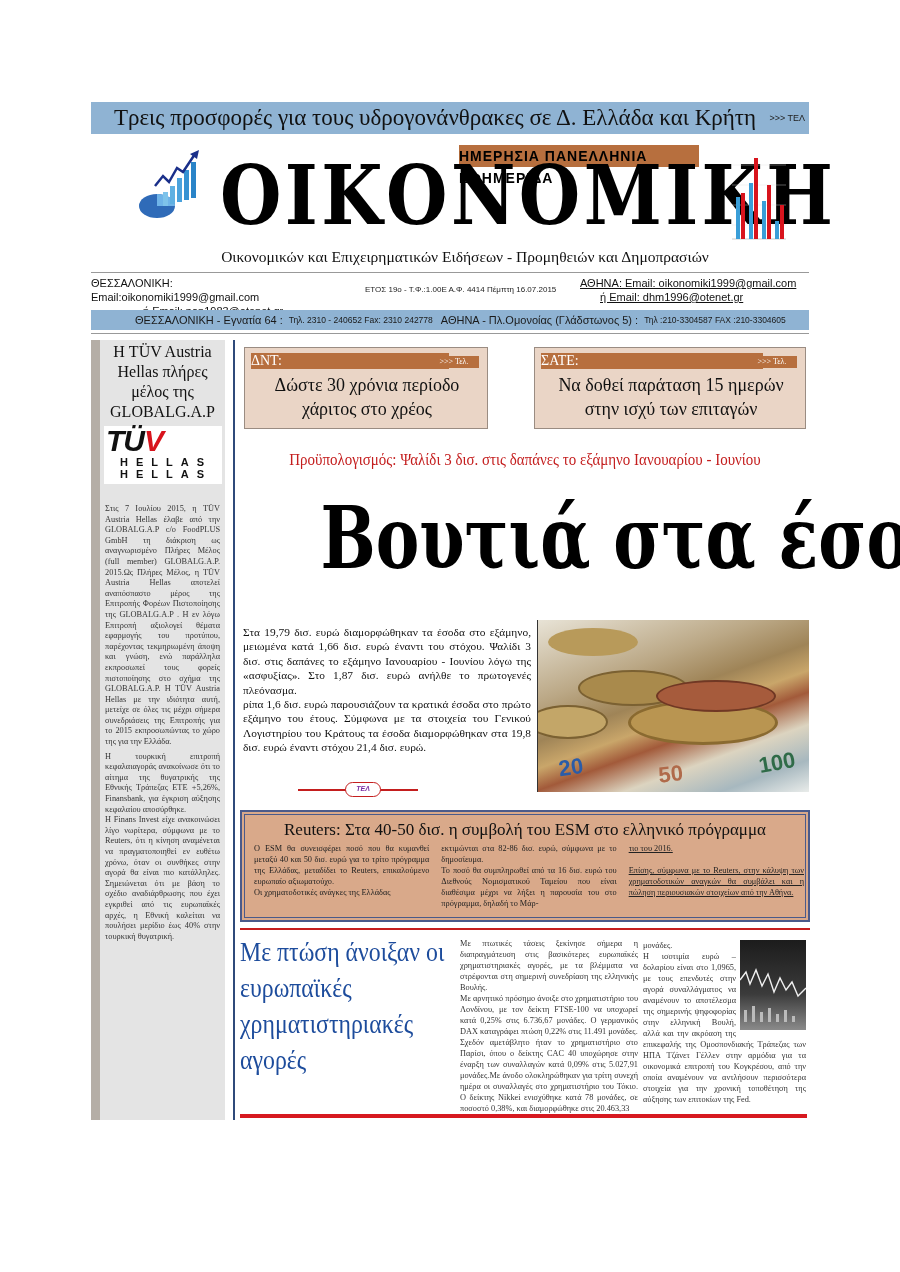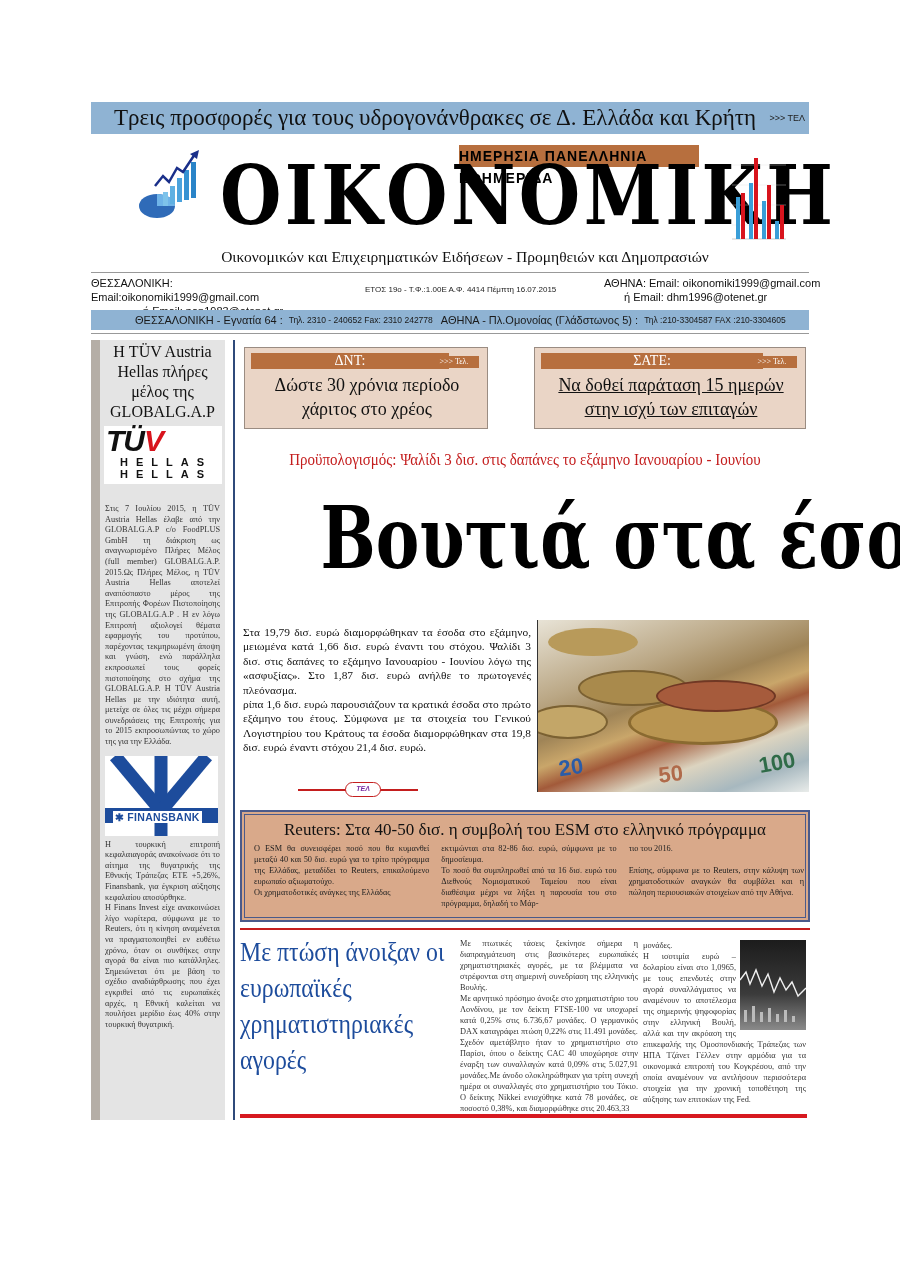--- a/index.html
+++ b/index.html
@@ -19,21 +19,21 @@
   .masthead-title { left: 220px; top: 140px; width: 490px; height: 110px; font-family: "DejaVu Serif", serif; font-weight: 900; font-size: 82px; letter-spacing: 4px; line-height: 110px; color: #000; text-align: center; transform: scaleX(0.86); transform-origin: left center; white-space: nowrap; }
   .masthead-sub { left: 200px; top: 248px; width: 530px; text-align: center; font-size: 15.5px; font-family: "Liberation Serif", serif; color: #111; }
   .chart-deco { left: 728px; top: 155px; width: 60px; height: 90px; }
 
   .rule { left: 91px; width: 718px; height: 1px; background: #999; }
 
   
   .contact-left { left: 91px; top: 276px; width: 250px; font-family: "Liberation Sans", sans-serif; font-size: 11px; line-height: 14px; }
   .contact-left .l2 { padding-left: 52px; }
   .contact-mid { left: 365px; top: 285px; font-family: "Liberation Sans", sans-serif; font-size: 8px; color: #222; }
-  .contact-right { left: 604px; top: 276px; width: 230px; font-family: "Liberation Sans", sans-serif; font-size: 11px; line-height: 14px; text-align: left; }
+  .contact-right { left: 580px; top: 276px; width: 230px; font-family: "Liberation Sans", sans-serif; font-size: 11px; line-height: 14px; text-align: left; text-decoration: underline; }
   .contact-right .l2 { padding-left: 20px; }
 
   .address-bar { left: 91px; top: 310px; width: 718px; height: 20px; background: #8fb3d3; font-family: "Liberation Sans", sans-serif; font-size: 11px; display: flex; align-items: center; padding-left: 44px; white-space: nowrap; color: #1a1a1a; }
   .address-bar .small { font-size: 8.5px; margin: 0 8px 0 6px; }
 
   
   .sidebar { left: 100px; top: 340px; width: 125px; height: 780px; background: #e4e4e4; }
   .sidebar-shadow { left: 91px; top: 340px; width: 9px; height: 780px; background: #b5aea6; }
   .side-title { font-size: 16px; text-align: center; line-height: 20px; padding-top: 2px; color: #111; }
   .tuv-logo { margin: 4px 0 16px 4px; width: 118px; height: 58px; background: #fff; position: relative; }
@@ -42,21 +42,21 @@
   .tuv-logo .ah { font-family: "Liberation Sans", sans-serif; font-weight: bold; font-size: 11px; letter-spacing: 8px; line-height: 12px; text-align: center; padding-left: 6px; }
   .side-text { font-size: 8.3px; line-height: 10.6px; text-align: justify; padding: 4px 5px 0 5px; color: #333; }
   .side-title2 { font-size: 13.5px; font-weight: bold; text-align: center; line-height: 19px; margin-top: 6px; color: #111; }
   .fin-logo { margin: 8px 0 0 5px; width: 113px; height: 80px; background: #fff; position: relative; overflow: hidden; }
   .fin-logo .txt { position: absolute; left: 8px; top: 55px; font-family: "Liberation Sans", sans-serif; font-weight: bold; font-size: 10.5px; color: #1d4c9c; letter-spacing: 0.3px; background: #fff; padding: 0 2px; }
 
   .vsep { left: 233px; top: 340px; width: 2px; height: 780px; background: #2f4a7a; }
 
   
   .box { top: 347px; width: 244px; height: 82px; background: #ead5c6; border: 1px solid #9a8c82; }
-  .box .label { position: absolute; left: 6px; top: 5px; width: 198px; height: 16px; background: #b76f3e; color: #fff; text-align: center; font-size: 14px; line-height: 16px; }
+  .box .label { position: absolute; left: 6px; top: 5px; width: 198px; height: 16px; background: #b76f3e; color: #fff; text-align: left; font-size: 14px; line-height: 16px; }
   .box .more { position: absolute; right: 8px; top: 8px; width: 50px; height: 12px; background: #b76f3e; color: #fff; font-size: 8px; line-height: 12px; text-align: center; }
   .box .text { position: absolute; left: 4px; top: 25px; width: 236px; text-align: center; font-size: 18px; line-height: 24px; color: #111; }
 
   .subhead { left: 240px; top: 450px; width: 570px; text-align: center; font-size: 17px; color: #c41e1e; font-family: "Liberation Serif", serif; transform: scaleX(0.88); }
 
   .main-head { left: 255px; top: 480px; width: 545px; text-align: center; font-family: "DejaVu Serif", serif; font-size: 86px; font-weight: bold; line-height: 115px; transform: scaleX(0.76); transform-origin: center; white-space: nowrap; color: #000; }
 
   .article-text { left: 243px; top: 625px; width: 288px; font-size: 11.4px; line-height: 14.4px; text-align: justify; color: #111; }
   .photo-coins { left: 537px; top: 620px; width: 272px; height: 172px; background: linear-gradient(160deg,#e8e3d6 0%,#bba886 30%,#9f8457 45%,#c9a66a 55%,#a25a3a 63%,#dcd4c0 75%,#a7b8bf 88%,#e9ecea 100%); border-left: 1px solid #333; position: relative; overflow: hidden; }
   .coin { position: absolute; border-radius: 50%; }
@@ -142,45 +142,34 @@
 
 <div class="abs sidebar-shadow"></div>
 <div class="abs sidebar">
   <div class="side-title">Η TÜV Austria Hellas πλήρες μέλος της GLOBALG.A.P</div>
   <div class="tuv-logo">
     <div class="tuv"><span>TÜ</span><span class="v">V</span></div>
     <div class="ah">HELLAS</div>
     <div class="ah">HELLAS</div>
   </div>
   <div class="side-text">Στις 7 Ιουλίου 2015, η TÜV Austria Hellas έλαβε από την GLOBALG.A.P c/o FoodPLUS GmbH τη διάκριση ως αναγνωρισμένο Πλήρες Μέλος (full member) GLOBALG.A.P. 2015.Ως Πλήρες Μέλος, η TÜV Austria Hellas αποτελεί αναπόσπαστο μέρος της Επιτροπής Φορέων Πιστοποίησης της GLOBALG.A.P . Η εν λόγω Επιτροπή αξιολογεί θέματα εφαρμογής του προτύπου, παρέχοντας τεκμηριωμένη άποψη και γνώση, ενώ παράλληλα εκπροσωπεί τους φορείς πιστοποίησης στο σχήμα της GLOBALG.A.P. Η TÜV Austria Hellas με την ιδιότητα αυτή, μετείχε σε όλες τις μέχρι σήμερα συνεδριάσεις της Επιτροπής για το 2015 εκπροσωπώντας το χώρο της για την Ελλάδα.</div>
-  <div class="fin-logo">
-    <svg width="113" height="80" viewBox="0 0 113 80">
-      <g stroke="#1d4c9c" stroke-width="13" stroke-linecap="butt">
-        <line x1="56" y1="0" x2="56" y2="80"></line>
-        <line x1="10" y1="0" x2="56" y2="55"></line>
-        <line x1="102" y1="0" x2="56" y2="55"></line>
-      </g>
-      <rect x="0" y="52" width="113" height="15" fill="#1d4c9c"></rect>
-    </svg>
-    <div class="txt">✱ FINANSBANK</div>
-  </div>
   <div class="side-text">Η τουρκική επιτροπή κεφαλαιαγοράς ανακοίνωσε ότι το αίτημα της θυγατρικής της Εθνικής Τράπεζας ΕΤΕ +5,26%, Finansbank, για έγκριση αύξησης κεφαλαίου αποσύρθηκε.</div>
   <div class="side-text" style="padding-top:0;">Η Finans Invest είχε ανακοινώσει λίγο νωρίτερα, σύμφωνα με το Reuters, ότι η κίνηση αναμένεται να πραγματοποιηθεί εν ευθέτω χρόνω, όταν οι συνθήκες στην αγορά θα είναι πιο κατάλληλες. Σημειώνεται ότι με βάση το σχέδιο αναδιάρθρωσης που έχει εγκριθεί από τις ευρωπαϊκές αρχές, η Εθνική καλείται να πουλήσει μερίδιο έως 40% στην τουρκική θυγατρική.</div>
 </div>
 <div class="abs vsep"></div>
 
 <div class="abs box" style="left:244px;">
   <div class="label">ΔΝΤ:</div>
   <div class="more">&gt;&gt;&gt; Τελ.</div>
   <div class="text">Δώστε 30 χρόνια περίοδο χάριτος στο χρέος</div>
 </div>
 <div class="abs box" style="left:534px; width:272px;">
   <div class="label" style="width:222px;">ΣΑΤΕ:</div>
   <div class="more">&gt;&gt;&gt; Τελ.</div>
-  <div class="text" style="width:264px;text-decoration:underline;">Να δοθεί παράταση 15 ημερών στην ισχύ των επιταγών</div>
+  <div class="text" style="width:264px;">Να δοθεί παράταση 15 ημερών στην ισχύ των επιταγών</div>
 </div>
 
 <div class="abs subhead">Προϋπολογισμός: Ψαλίδι 3 δισ. στις δαπάνες το εξάμηνο Ιανουαρίου - Ιουνίου</div>
 <div class="abs main-head">Βουτιά στα έσοδα</div>
 
 <div class="abs article-text">
   <p>Στα 19,79 δισ. ευρώ διαμορφώθηκαν τα έσοδα στο εξάμηνο, μειωμένα κατά 1,66 δισ. ευρώ έναντι του στόχου. Ψαλίδι 3 δισ. στις δαπάνες το εξάμηνο Ιανουαρίου - Ιουνίου λόγω της «ασφυξίας». Στο 1,87 δισ. ευρώ ανήλθε το πρωτογενές πλεόνασμα.</p>
   <p>ρίπα 1,6 δισ. ευρώ παρουσιάζουν τα κρατικά έσοδα στο πρώτο εξάμηνο του έτους. Σύμφωνα με τα στοιχεία του Γενικού Λογιστηρίου του Κράτους τα έσοδα διαμορφώθηκαν στα 19,8 δισ. ευρώ έναντι στόχου 21,4 δισ. ευρώ.</p>
 </div>
 <div class="abs photo-coins">
@@ -197,21 +186,21 @@
 <div class="abs tel-line"></div>
 <div class="abs tel-badge">ΤΕΛ</div>
 
 <div class="abs reuters">
   <div class="title">Reuters: Στα 40-50 δισ. η συμβολή του ESM στο ελληνικό πρόγραμμα</div>
   <div class="cols">
     <div class="col" style="white-space:pre-line;">Ο ESM θα συνεισφέρει ποσό που θα κυμανθεί μεταξύ 40 και 50 δισ. ευρώ για το τρίτο πρόγραμμα της Ελλάδας, μεταδίδει το Reuters, επικαλούμενο ευρωπαίο αξιωματούχο.
 Οι χρηματοδοτικές ανάγκες της Ελλάδας</div>
     <div class="col" style="white-space:pre-line;">εκτιμώνται στα 82-86 δισ. ευρώ, σύμφωνα με το δημοσίευμα.
 Το ποσό θα συμπληρωθεί από τα 16 δισ. ευρώ του Διεθνούς Νομισματικού Ταμείου που είναι διαθέσιμα μέχρι να λήξει η παρουσία του στο πρόγραμμα, δηλαδή το Μάρ-</div>
-    <div class="col" style="white-space:pre-line;">τιο του 2016.
+    <div class="col" style="white-space:pre-line;text-decoration:underline;">τιο του 2016.
 
 Επίσης, σύμφωνα με το Reuters, στην κάλυψη των χρηματοδοτικών αναγκών θα συμβάλει και η πώληση περιουσιακών στοιχείων από την Αθήνα.</div>
   </div>
 </div>
 
 <div class="abs bottom-rule-top"></div>
 <div class="abs bottom-head">Με πτώση άνοιξαν οι ευρωπαϊκές χρηματιστηριακές αγορές</div>
 <div class="abs bottom-col1" style="white-space:pre-line;">Με πτωτικές τάσεις ξεκίνησε σήμερα η διαπραγμάτευση στις βασικότερες ευρωπαϊκές χρηματιστηριακές αγορές, με τα βλέμματα να στρέφονται στη σημερινή συνεδρίαση της ελληνικής Βουλής.
 Με αρνητικό πρόσημο άνοιξε στο χρηματιστήριο του Λονδίνου, με τον δείκτη FTSE-100 να υποχωρεί κατά 0,25% στις 6.736,67 μονάδες. Ο γερμανικός DAX καταγράφει πτώση 0,22% στις 11.491 μονάδες.
 Σχεδόν αμετάβλητο ήταν το χρηματιστήριο στο Παρίσι, όπου ο δείκτης CAC 40 υποχώρησε στην έναρξη των συναλλαγών κατά 0,09% στις 5.027,91 μονάδες.Με άνοδο ολοκληρώθηκαν για τρίτη συνεχή ημέρα οι συναλλαγές στο χρηματιστήριο του Τόκιο. Ο δείκτης Nikkei ενισχύθηκε κατά 78 μονάδες, σε ποσοστό 0,38%, και διαμορφώθηκε στις 20.463,33</div>

